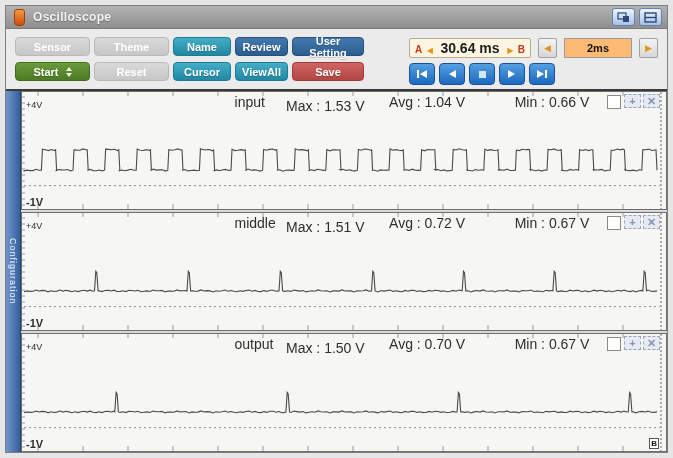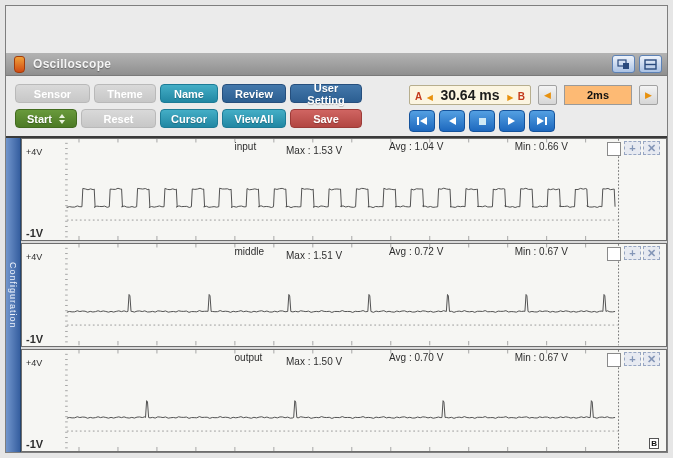--- a/index.html
+++ b/index.html
@@ -10,42 +10,41 @@
   }
   .window{
     position:absolute;left:5px;top:5px;right:5px;bottom:5px;
     border:1px solid #7e7e7e;background:#ebebeb;display:flex;flex-direction:column;
   }
   
   .titlebar{
     height:22px;flex:0 0 22px;display:flex;align-items:center;padding:0 5px;
     background:linear-gradient(#b3b3b3,#8f8f8f);
     border-bottom:1px solid #7a7a7a;
-    margin-top:47px;
   }
   .app-icon{width:9px;height:15px;border-radius:3px 3px 4px 4px;
     background:linear-gradient(#f0a03a,#d04a12);border:1px solid #a33c0a;margin-left:3px;}
   .titletext{color:#f4f4f4;font-size:12px;font-weight:bold;margin-left:8px;
     text-shadow:0 1px 1px rgba(0,0,0,.35);letter-spacing:.3px;}
   .tb-spacer{flex:1;}
   .winbtn{width:21px;height:16px;margin-left:4px;border-radius:3px;
     background:linear-gradient(#eef3fb,#aac2e4);border:1px solid #5d82b6;
     display:flex;align-items:center;justify-content:center;cursor:default;}
   
   .toolbar{flex:0 0 60px;display:flex;justify-content:space-between;
     padding:8px 9px 4px 9px;box-sizing:border-box;background:#ebebeb;}
   .btn-grid{display:flex;flex-direction:column;gap:6px;}
   .btn-row{display:flex;gap:4px;}
   .tbtn{
     height:19px;border-radius:4px;border:1px solid rgba(0,0,0,.18);
     color:#fff;font-size:11px;font-weight:bold;display:flex;align-items:center;
     justify-content:center;box-sizing:border-box;cursor:pointer;
     text-shadow:0 1px 1px rgba(0,0,0,.25);font-family:"Liberation Sans",sans-serif;
   }
-  .w-a{width:75px}.w-b{width:62px}.w-c{width:58px}.w-d{width:64px}.w-e{width:72px}
+  .w-a{width:75px}.w-b{width:75px}.w-c{width:58px}.w-d{width:53px}.w-e{width:72px}
   .tbtn.gray{background:linear-gradient(#d9d9d9,#c7c7c7);border-color:#b9b9b9;text-shadow:none;}
   .tbtn.teal{background:linear-gradient(#44aec6,#2187a3);border-color:#1d7b96;}
   .tbtn.blue{background:linear-gradient(#4478ab,#2b5e91);border-color:#264f7d;}
   .tbtn.green{background:linear-gradient(#699a3c,#4c7a25);border-color:#426b1f;}
   .tbtn.red{background:linear-gradient(#d06562,#b24642);border-color:#9c3b38;}
   .spin{display:inline-flex;flex-direction:column;margin-left:7px;gap:2px;}
   .spin i{display:block;width:0;height:0;border-left:3px solid transparent;border-right:3px solid transparent;}
   .spin .up{border-bottom:4px solid #e9f2dd;}
   .spin .dn{border-top:4px solid #e9f2dd;}
   
@@ -68,21 +67,21 @@
     background:linear-gradient(#54a0e2,#1d68be);display:flex;align-items:center;justify-content:center;cursor:pointer;}
   
   .main{flex:1;display:flex;border-top:2px solid #3a3a3a;background:#d9d9d9;min-height:0;}
   .side-tab{flex:0 0 14px;background:linear-gradient(90deg,#7296cd,#355e9f);
     border-right:1px solid #24456f;display:flex;align-items:center;justify-content:center;cursor:pointer;}
   .side-tab span{writing-mode:vertical-rl;font-size:9px;color:#eef3fb;letter-spacing:1px;}
   .channels{flex:1;display:flex;flex-direction:column;gap:2px;min-width:0;}
   .channel{flex:1;position:relative;background:#f6f6f3;border:1px solid #6e6e6e;
     box-sizing:border-box;overflow:hidden;min-height:0;}
   .wave{position:absolute;left:0;top:0;width:100%;height:100%;display:block;}
-  .lab{position:absolute;font-size:10px;color:#2e2e2e;white-space:nowrap;}
+  .lab{position:absolute;font-size:14px;color:#2e2e2e;white-space:nowrap;}
   .vtop{left:4px;top:8px;font-size:9px;}
   .vbot{left:4px;bottom:1px;font-size:11px;font-weight:bold;}
   .chname{left:33%;top:2px;}
   .stat-max{left:41%;top:6px;}
   .stat-avg{left:57%;top:2px;}
   .stat-min{left:76.5%;top:2px;}
   .chk{position:absolute;top:3px;right:45px;width:12px;height:12px;background:#fff;
     border:1px solid #8a8a8a;cursor:pointer;}
   .mini{position:absolute;top:2px;width:17px;height:14px;background:#e7eaf1;
     border:1px dashed #97a6c2;color:#8496b7;font-size:11px;font-weight:bold;line-height:12px;

